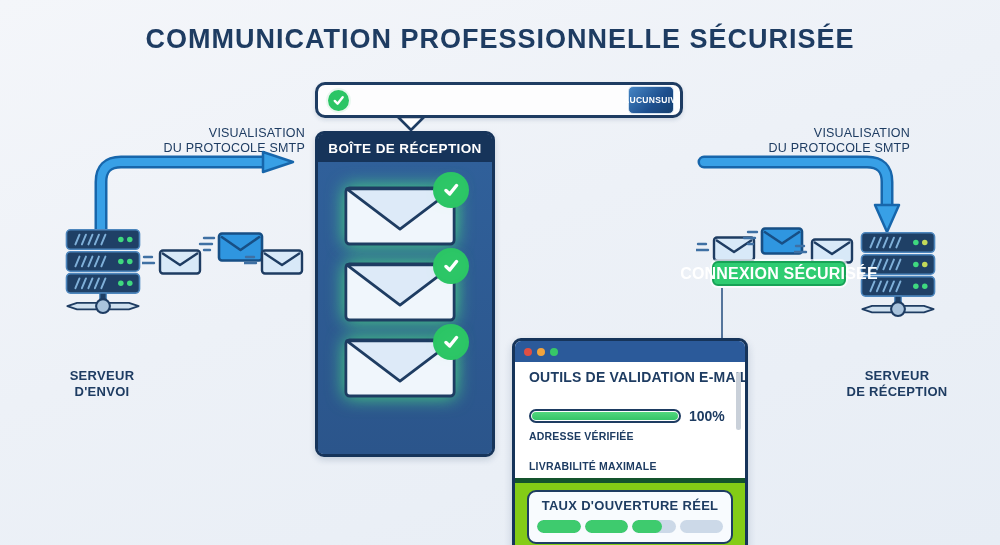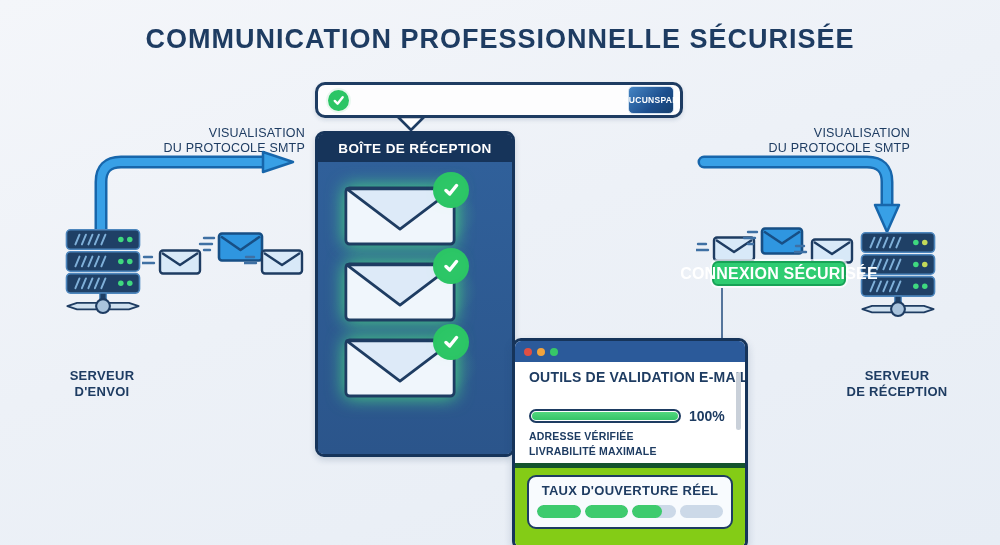--- a/index.html
+++ b/index.html
@@ -65,21 +65,21 @@
   .dot{width:8px;height:8px;border-radius:50%;}
   .win-body{position:relative;padding:7px 14px 6px 14px;background:#fff;}
   .win-title{font-size:14px;font-weight:700;letter-spacing:.2px;white-space:nowrap;}
   .progress-row{display:flex;align-items:center;gap:8px;margin-top:23px;}
   .progress-track{
     width:152px;height:14px;border:2.5px solid #1e3c62;border-radius:9px;background:#fff;
     overflow:hidden;box-sizing:border-box;padding:1px;
   }
   .progress-fill{height:100%;background:linear-gradient(180deg,#52d87e,#35c468);border-radius:6px;}
   .progress-num{font-size:14px;font-weight:700;}
-  .status-line{font-size:10.5px;font-weight:700;letter-spacing:.2px;margin-top:3px;}
+  .status-line{font-size:10.5px;font-weight:700;letter-spacing:.2px;margin-top:18px;}
   .scrollbar{position:absolute;right:4px;top:10px;width:5px;height:58px;border-radius:3px;background:#c9d0d9;}
   .win-footer{background:#84cc16;border-top:5px solid #14532d;padding:7px 12px 18px 12px;}
   .rate-box{background:#f8fbfe;border:2.5px solid #1e3c62;border-radius:9px;padding:6px 8px 9px 8px;}
   .rate-title{font-size:13px;font-weight:700;text-align:center;letter-spacing:.3px;white-space:nowrap;}
   .pill-row{display:flex;gap:4px;margin-top:7px;justify-content:center;}
   .pill{width:44px;height:13px;border-radius:7px;background:#ccd9e8;overflow:hidden;}
   .pill-fill{height:100%;background:#3ecb6e;border-radius:7px;}
   .connector{left:721px;top:288px;width:2px;height:52px;background:#55759c;z-index:4;}
 </style>
 </head>
@@ -90,21 +90,21 @@
   <div class="abs page-title">COMMUNICATION PROFESSIONNELLE SÉCURISÉE</div>
 
   <div class="abs banner">
     <span class="badge-dot" style="position:static;width:21px;height:21px;background:#2bc565;box-shadow:0 0 0 2px #e9f7ef;">
       <svg width="13" height="13" viewBox="0 0 14 14">
           <path d="M3 7.5 L6 10.5 L11.5 3.5" fill="none" stroke="#fff" stroke-width="2.6" stroke-linecap="round" stroke-linejoin="round"></path>
         </svg>
     </span>
     <span class="pixel-badge">
       <span>AUCUN</span>
-      <span>SPAM</span>
+      <span>SUIVI</span>
     </span>
   </div>
 
   <svg class="abs" style="left:396px;top:116px;z-index:6;" width="30" height="17" viewBox="0 0 30 17">
     <polygon points="2,1 28,1 15,14" fill="#fdfdfe" stroke="#1e3c62" stroke-width="2.6" stroke-linejoin="round"></polygon>
   </svg>
 
   <div class="abs smtp-label" style="left:95px;top:126px;width:210px;">
     <div>VISUALISATION</div>
     <div>DU PROTOCOLE SMTP</div>
@@ -230,21 +230,21 @@
     <g stroke="#3f70a3" stroke-width="2.4" stroke-linecap="round">
         <line x1="2" y1="8" x2="10" y2="8"></line>
         <line x1="0" y1="14" x2="12" y2="14"></line>
       </g>
     <rect x="18" y="1.5" width="40" height="23" rx="3" fill="#d8e9f8" stroke="#1e3c62" stroke-width="2.4"></rect>
     <path d="M20 4 L38 16 L56 4" fill="none" stroke="#1e3c62" stroke-width="2.4" stroke-linejoin="round"></path>
   </svg>
 
   <div class="abs conn-badge">CONNEXION SÉCURISÉE</div>
 
-  <div class="abs panel" style="left:315px;top:131px;width:200px;">
+  <div class="abs panel" style="left:315px;top:131px;width:180px;">
     <div class="panel-header">BOÎTE DE RÉCEPTION</div>
     <div class="inbox-body">
       <div class="mail glow" style="left:26px;top:24px;">
         <svg width="112" height="60" viewBox="0 0 120 64">
           <rect x="2" y="2" width="116" height="60" rx="4" fill="#f0f6fc" stroke="#1e3c62" stroke-width="3"></rect>
           <polygon points="3,3 60,46 117,3" fill="#ddeaf8" stroke="#1e3c62" stroke-width="3" stroke-linejoin="round"></polygon>
         </svg>
         <span class="badge-dot" style="right:-13px;top:-14px;width:36px;height:36px;background:#2bc565;">
           <svg width="20" height="20" viewBox="0 0 20 20">
               <path d="M5 10.5 L8.7 14 L15.5 5.5" fill="none" stroke="#fff" stroke-width="3.4" stroke-linecap="round" stroke-linejoin="round"></path>

